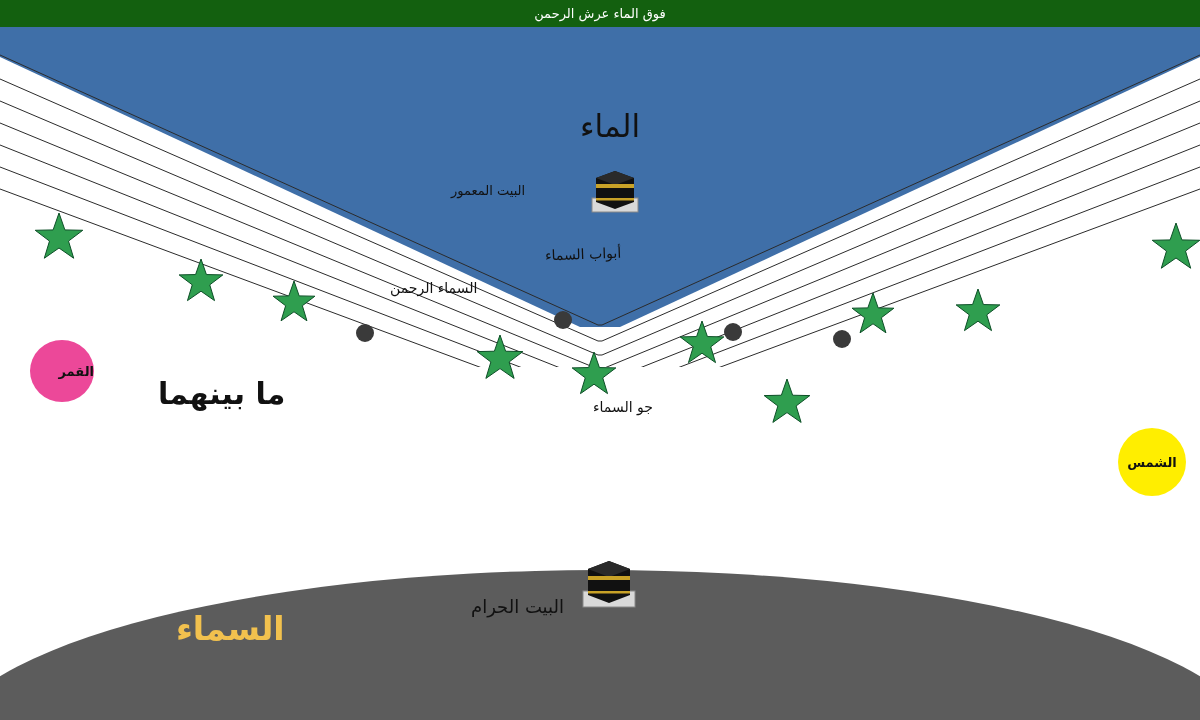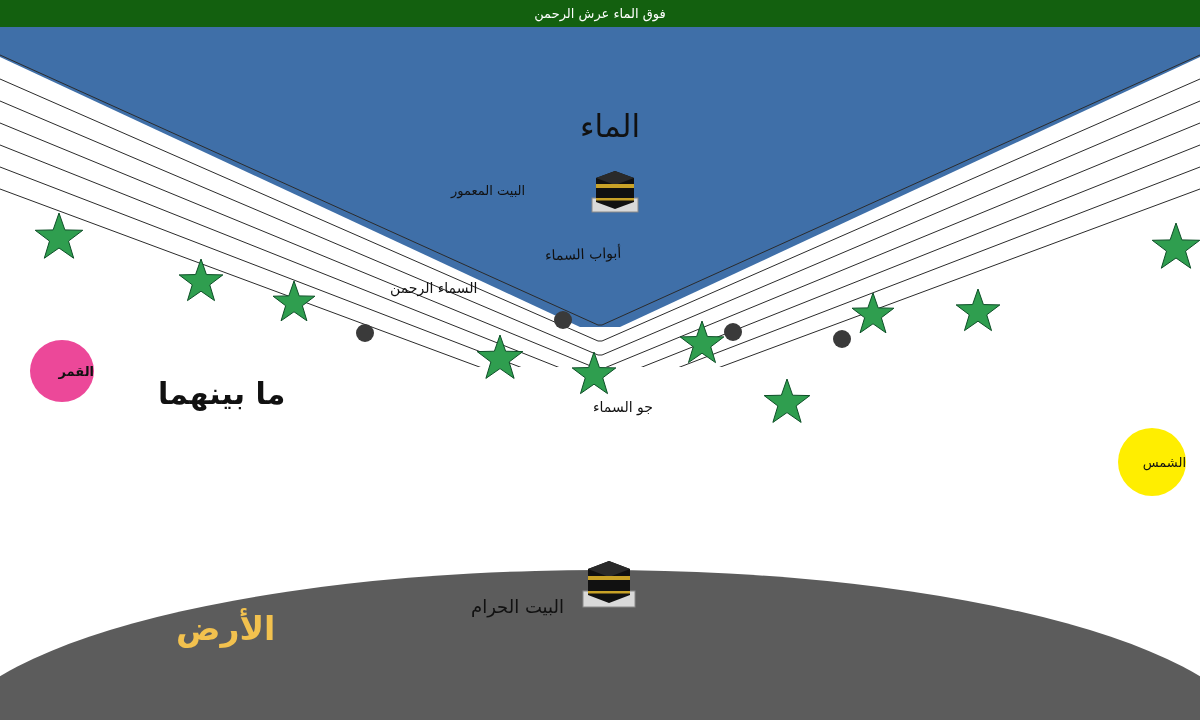--- a/index.html
+++ b/index.html
@@ -83,22 +83,22 @@
     background:#5c5c5c;
     border-radius:50% 50% 0 0 / 70% 70% 0 0;
     z-index:10;
   }
 
   
   .sun{
     position:absolute;z-index:20;
     left:1118px;top:428px;width:68px;height:68px;border-radius:50%;
     background:#ffee00;
-    display:flex;align-items:center;justify-content:flex-start;
-    color:#111;font-size:13px;font-weight:normal;
+    display:flex;align-items:center;justify-content:center;
+    color:#111;font-size:13px;font-weight:bold;
   }
   .moon{
     position:absolute;z-index:20;
     left:30px;top:340px;width:64px;height:62px;border-radius:50%;
     background:#ec4899;
     display:flex;align-items:center;justify-content:flex-start;
     color:#111;font-size:13px;font-weight:bold;
   }
 
   
@@ -142,21 +142,21 @@
 
   <div class="moon">
     <span>القمر</span>
   </div>
 
   <div class="sun">
     <span>الشمس</span>
   </div>
 
   <div class="earth"></div>
-  <div class="earth-label">الأرض</div>
+  <div class="earth-label">السماء</div>
   <div class="haram-label">البيت الحرام</div>
 
   <div id="stars-layer">
       <svg class="star" width="50" height="50" viewBox="0 0 50 50" style="left: 34px; top: 213px;">
         <polygon points="25.00,0.00 30.88,16.91 48.78,17.27 34.51,28.09 39.69,45.23 25.00,35.00 10.31,45.23 15.49,28.09 1.22,17.27 19.12,16.91" fill="#2f9e4f" stroke="#0d4f27" stroke-width="1"></polygon>
       </svg>
       <svg class="star" width="46" height="46" viewBox="0 0 46 46" style="left: 178px; top: 259px;">
         <polygon points="23.00,0.00 28.41,15.56 44.87,15.89 31.75,25.84 36.52,41.61 23.00,32.20 9.48,41.61 14.25,25.84 1.13,15.89 17.59,15.56" fill="#2f9e4f" stroke="#0d4f27" stroke-width="1"></polygon>
       </svg>
       <svg class="star" width="44" height="44" viewBox="0 0 44 44" style="left: 272px; top: 281px;">

